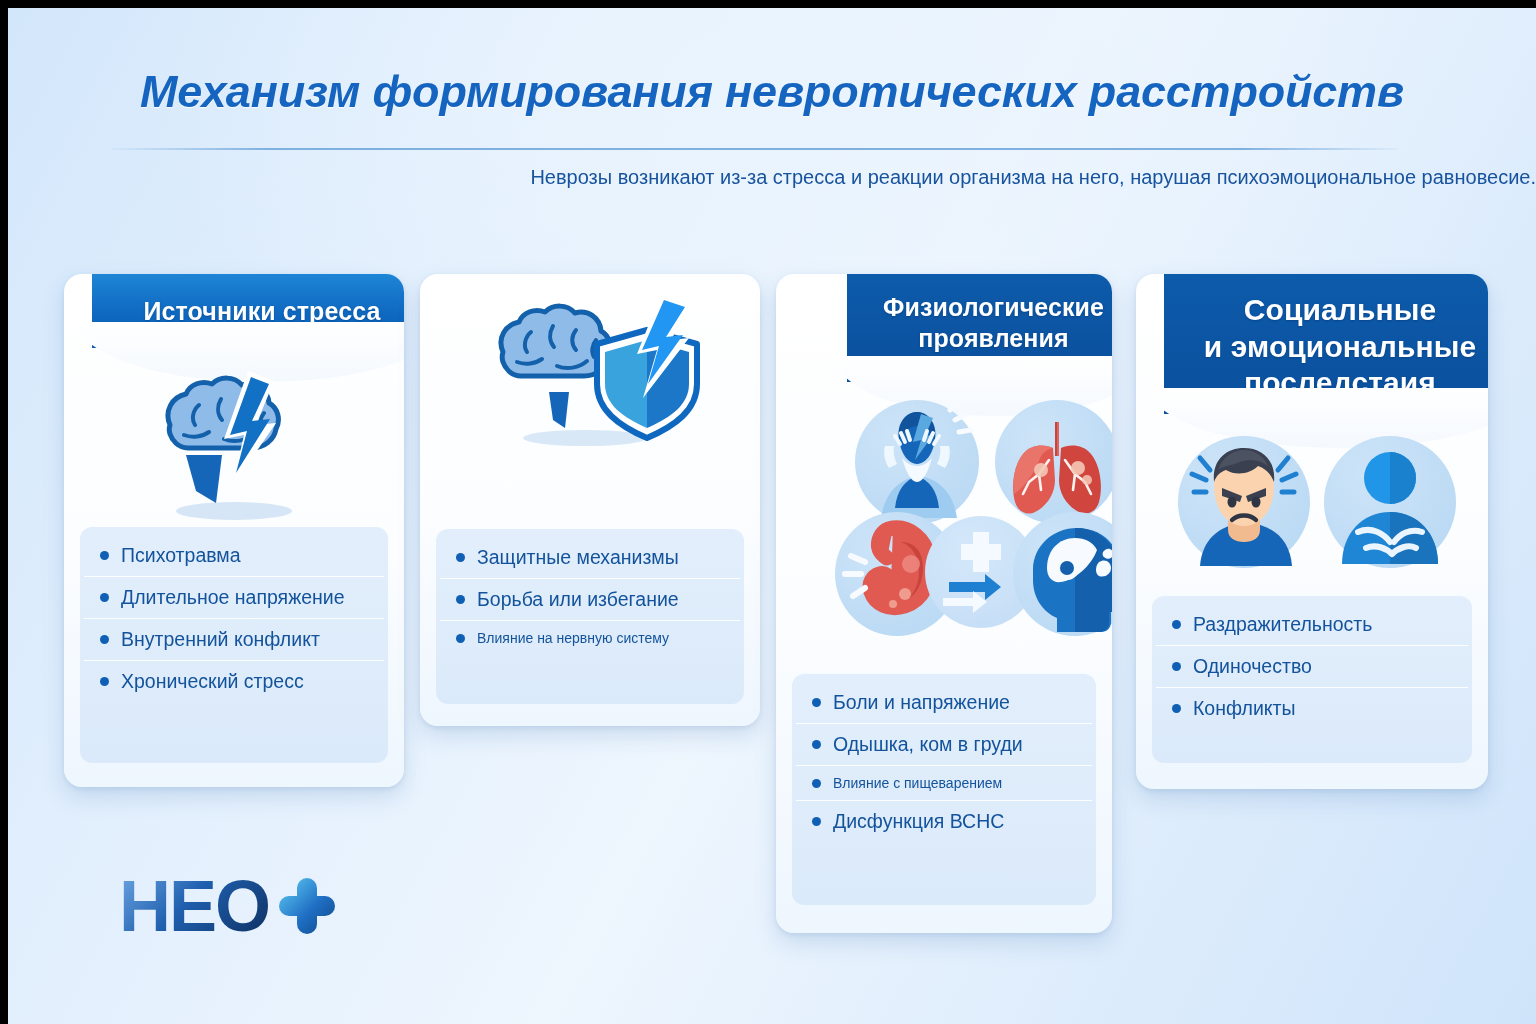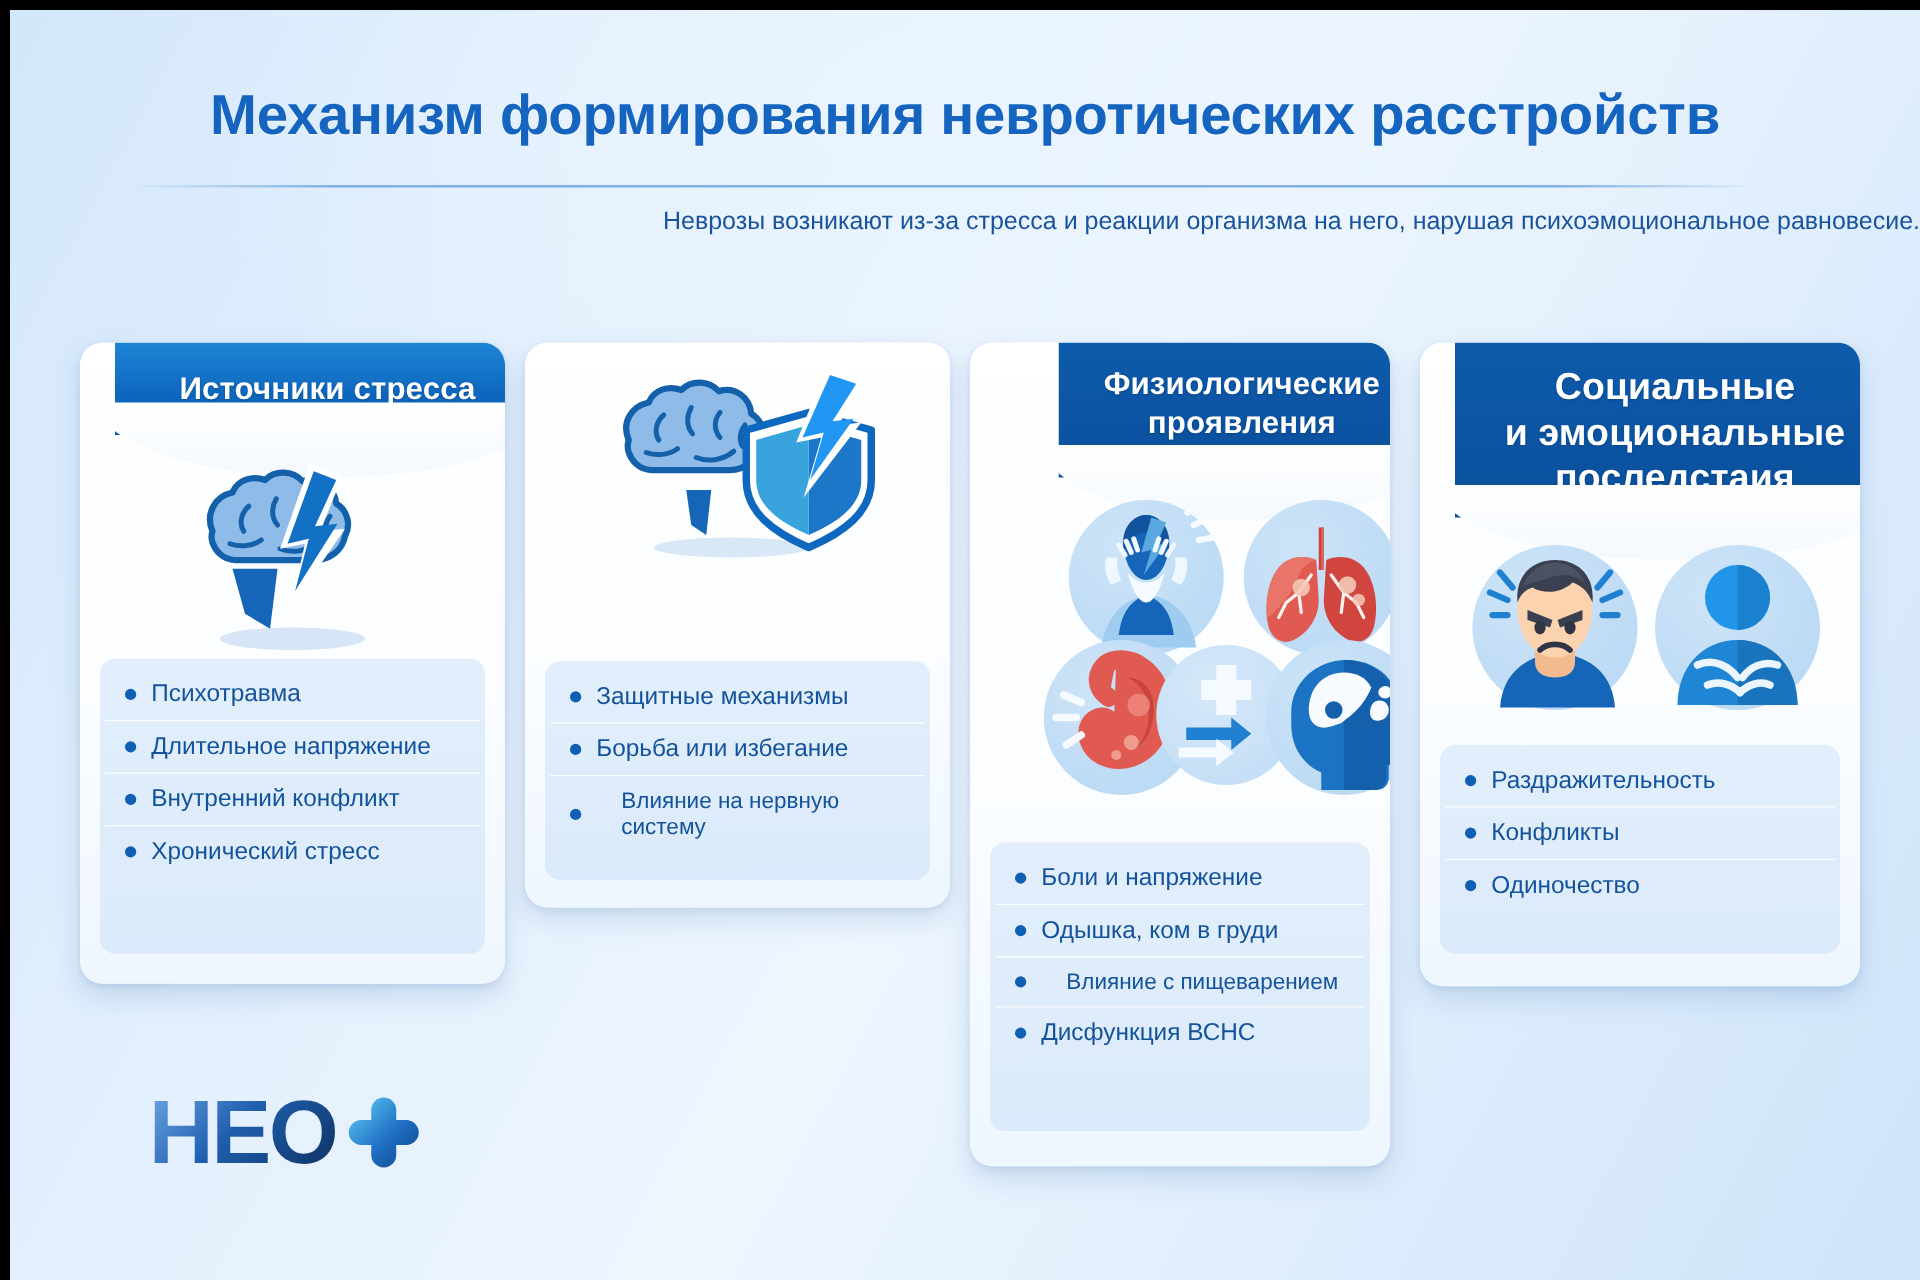--- a/index.html
+++ b/index.html
@@ -20,20 +20,21 @@
   }
 
   
   .page-title {
     position:absolute; left:0; top:58px; width:100%;
     text-align:center;
     font-size:45px; font-weight:bold;
     letter-spacing:-0.2px;
     color:#1565c0;
     text-shadow:0 1px 1px rgba(255,255,255,.85);
+    font-style:italic;
   }
   .title-rule {
     position:absolute; left:104px; top:140px; width:1286px; height:2px;
     background:linear-gradient(90deg, rgba(110,168,222,.05) 0%, #7fb1e0 12%, #7fb1e0 88%, rgba(110,168,222,.05) 100%);
   }
   .page-sub {
     position:absolute; left:0; top:158px; width:100%;
     text-align:right;
     font-size:20px; color:#18539e; font-weight:500;
   }
@@ -84,21 +85,21 @@
     display:flex; align-items:center;
     padding:9px 12px 9px 16px;
     font-size:19.5px; color:#13539c;
     border-bottom:1.5px solid rgba(255,255,255,.92);
   }
   .li:last-child { border-bottom:none; }
   .dot {
     width:9px; height:9px; border-radius:50%;
     background:#0f5fb5; margin-right:12px; flex:0 0 auto;
   }
-  .li.sm { font-size:18px;gap:20px; }
+  .li.sm { font-size:14px; }
 
   
   .icircle {
     position:absolute;
     border-radius:50%;
     background:radial-gradient(circle at 35% 30%, #cde4f8 0%, #b6d7f3 100%);
     display:flex; align-items:center; justify-content:center;
   }
 
   
@@ -359,25 +360,25 @@
       </div>
     </div>
 
     <div class="list" style="top:322px; bottom:26px;">
       <div class="li">
           <span class="dot"></span>
           <span>Раздражительность</span>
         </div>
       <div class="li">
           <span class="dot"></span>
+          <span>Одиночество</span>
+        </div>
+      <div class="li">
+          <span class="dot"></span>
           <span>Конфликты</span>
-        </div>
-      <div class="li">
-          <span class="dot"></span>
-          <span>Одиночество</span>
         </div>
     </div>
   </div>
 
   <div class="logo">
     <span class="lt">НЕО</span>
     <span class="plus">
       <i class="h"></i>
         <i class="v"></i>
     </span>

